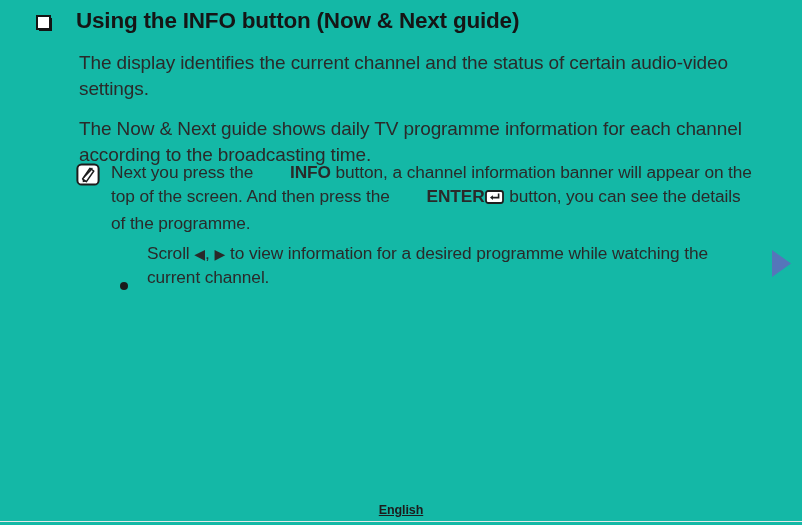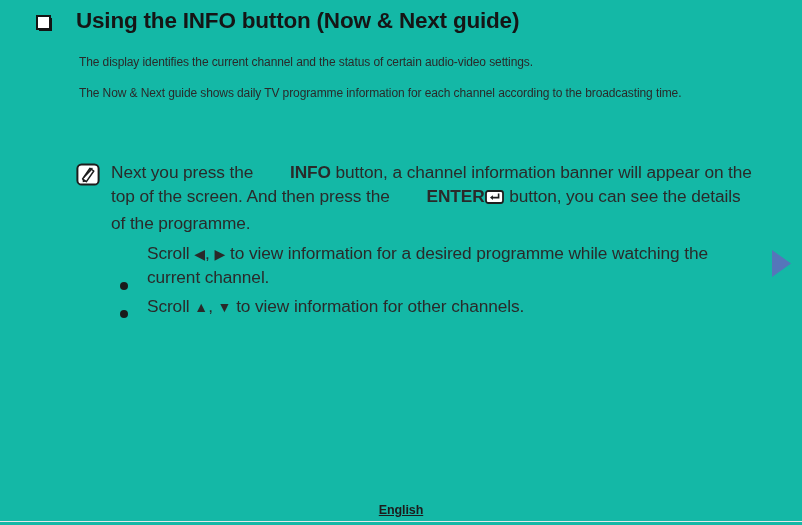--- a/index.html
+++ b/index.html
@@ -68,28 +68,28 @@
   }
 
   
   .body-block {
     position: absolute;
     left: 79px;
     right: 52px;
     top: 50px;
   }
   .para {
-    font-size: 12px;
+    font-size: 19px;
     line-height: 25.5px;
     color: #2a2a2a;
     letter-spacing: -0.1px;
     margin: 0 0 0 0;
   }
   .para + .para { margin-top: 2px; }
-  .para.p2 { margin-top: 5px; }
+  .para.p2 { margin-top: 15px; }
 
   
   .note-block {
     position: absolute;
     left: 76px;
     top: 160px;
     right: 48px;
     display: flex;
     align-items: flex-start;
   }
@@ -219,24 +219,20 @@
         </svg></span><span> button, you can see the details of the programme.</span></span>
   </div>
 
   <div class="bullet-list">
 
     <div class="bullet-item">
       <span class="bullet-dot"></span>
       <span class="bullet-text"><span>Scroll </span><span class="arrow-glyph">◀</span><span>, </span><span class="arrow-glyph">▶</span><span> to view information for a desired programme while watching the current channel.</span></span>
     </div>
 
-    <div class="bullet-item">
-      <span class="bullet-dot"></span>
-      <span class="bullet-text"><span>Scroll </span><span class="arrow-glyph">▲</span><span>, </span><span class="arrow-glyph">▼</span><span> to view information for other channels.</span></span>
-    </div>
 
   </div>
 
   <div class="page-nav">
     <svg width="24" height="29" viewBox="0 0 24 29" aria-hidden="true">
       <polygon points="3,1 3,28 22,14.5" fill="#5576ba"></polygon>
     </svg>
   </div>
 
   <div class="footer">

